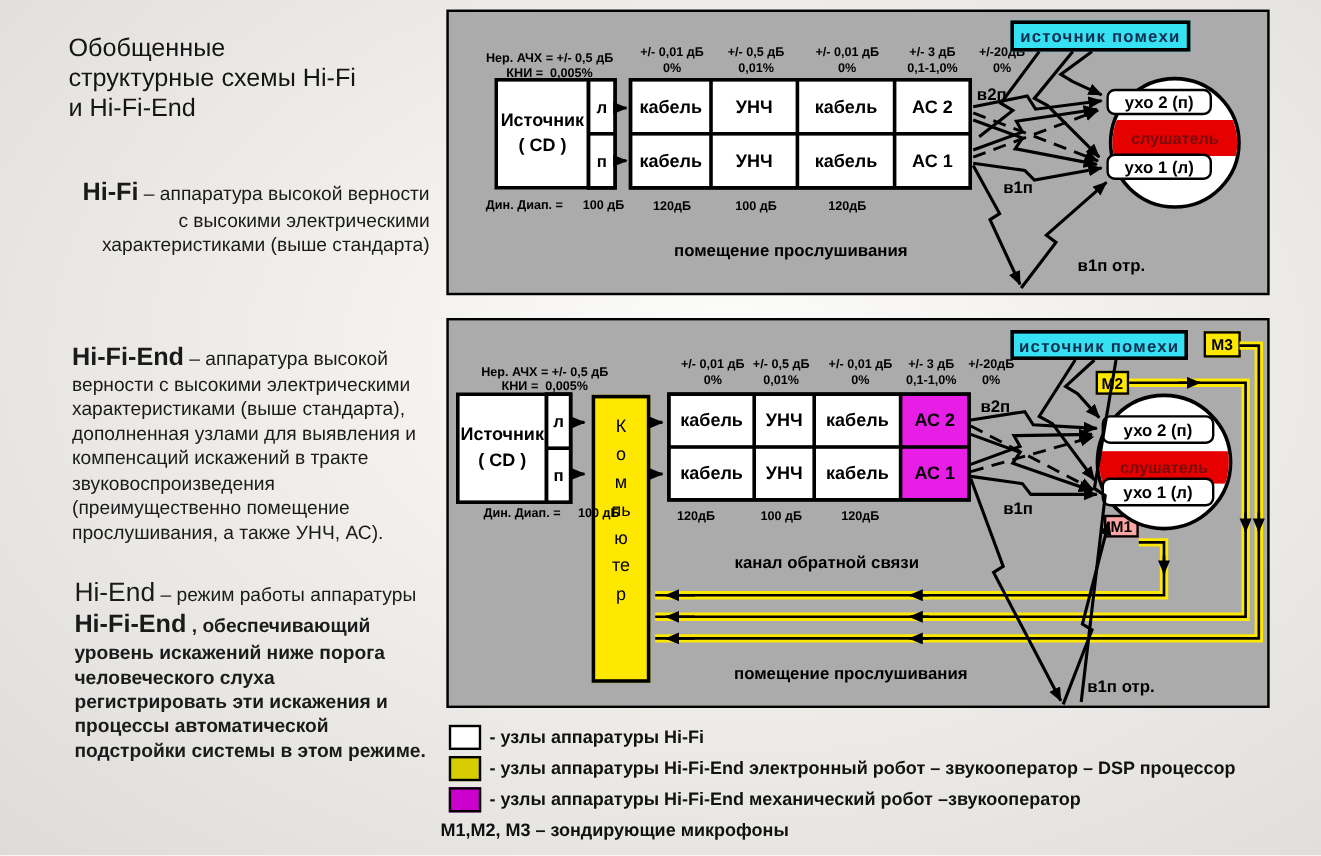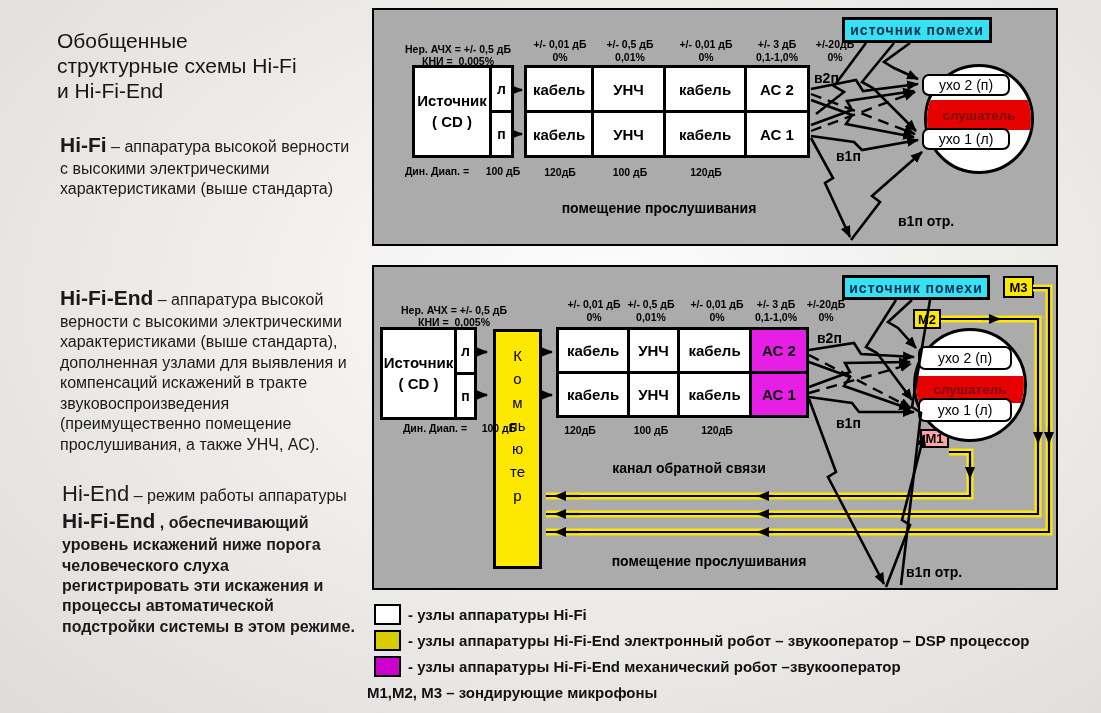--- a/index.html
+++ b/index.html
@@ -15,21 +15,21 @@
   .mag{background:#e61ee6;}
   .src{white-space:pre-line;text-align:center;font-size:15px;line-height:1.35;}
   .noise{position:absolute;background:#35e1f2;border:3px solid #000;box-sizing:border-box;
          display:flex;align-items:center;justify-content:center;
          font-weight:bold;font-size:14px;letter-spacing:1px;color:#0b2e4f;}
   .circle{position:absolute;background:#fff;border:3px solid #000;border-radius:50%;
           box-sizing:border-box;overflow:hidden;}
   .band{position:absolute;left:-6px;right:-6px;background:#e60000;display:flex;align-items:center;
         justify-content:center;font-weight:bold;font-size:13.5px;color:#7b0c0c;}
   .ear{position:absolute;background:#fff;border:2.5px solid #000;border-radius:7px;box-sizing:border-box;
-       display:flex;align-items:center;justify-content:center;font-weight:normal;font-size:14px;color:#000;}
+       display:flex;align-items:center;justify-content:center;font-weight:bold;font-size:14px;color:#000;}
   .tag{position:absolute;font-weight:bold;font-size:14px;color:#000;white-space:nowrap;}
   .mic{position:absolute;background:#ffe800;border:2.5px solid #000;box-sizing:border-box;
        display:flex;align-items:center;justify-content:center;font-weight:bold;font-size:13px;color:#000;}
   .computer{position:absolute;background:#ffe800;border:3px solid #000;box-sizing:border-box;}
   .computer .vtext{width:17px;margin:12px auto 13px auto;font-weight:normal;font-size:15px;line-height:1.55;
        overflow-wrap:anywhere;word-break:break-all;text-align:center;color:#000;}
   .overlay{position:absolute;left:0;top:0;pointer-events:none;}
   .ltitle{position:absolute;font-weight:normal;font-size:21px;line-height:1.2;color:#151515;white-space:pre-line;}
   .para{position:absolute;font-size:16px;line-height:1.28;color:#1a1a1a;}
   .term{font-weight:bold;font-size:21px;}
@@ -42,21 +42,21 @@
 </style>
 </head>
 <body>
 
 <div id="page">
 
   <div class="ltitle" style="left:57px;top:28px;width:310px;">Обобщенные
 структурные схемы Hi-Fi
 и Hi-Fi-End</div>
 
-  <div class="para" style="left:60px;top:132px;width:298px;">
+  <div class="para" style="left:60px;top:148px;width:298px;text-align:right;">
     <span class="term">Hi-Fi</span><span> – аппаратура высокой верности с высокими электрическими характеристиками (выше стандарта)</span>
   </div>
 
   <div class="para" style="left:60px;top:285px;width:305px;">
     <span class="term">Hi-Fi-End</span><span> – аппаратура высокой верности с высокими электрическими характеристиками (выше стандарта), дополненная узлами для выявления и компенсаций искажений в тракте звуковоспроизведения (преимущественно помещение прослушивания, а также  УНЧ, АС).</span>
   </div>
 
   <div class="para" style="left:62px;top:480px;width:298px;">
     <span class="term-lg">Hi-End</span><span> – режим работы аппаратуры </span><span class="term">Hi-Fi-End</span><span class="para3-body"> , обеспечивающий уровень искажений ниже порога человеческого слуха регистрировать эти искажения и процессы автоматической подстройки системы в этом режиме.</span>
   </div>

